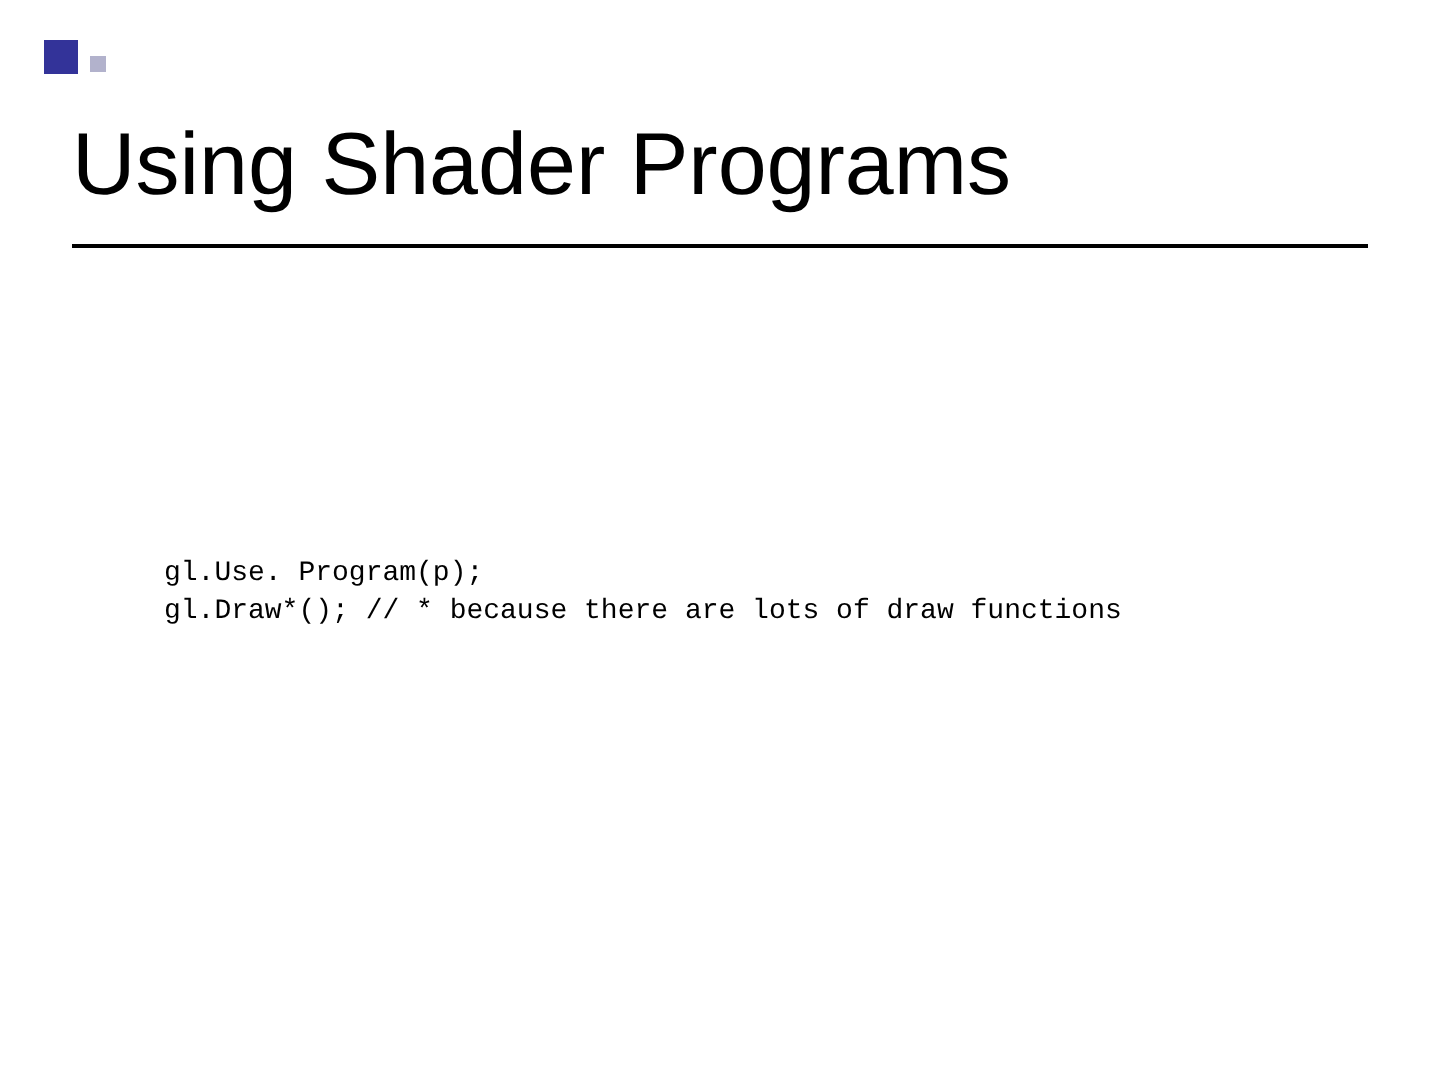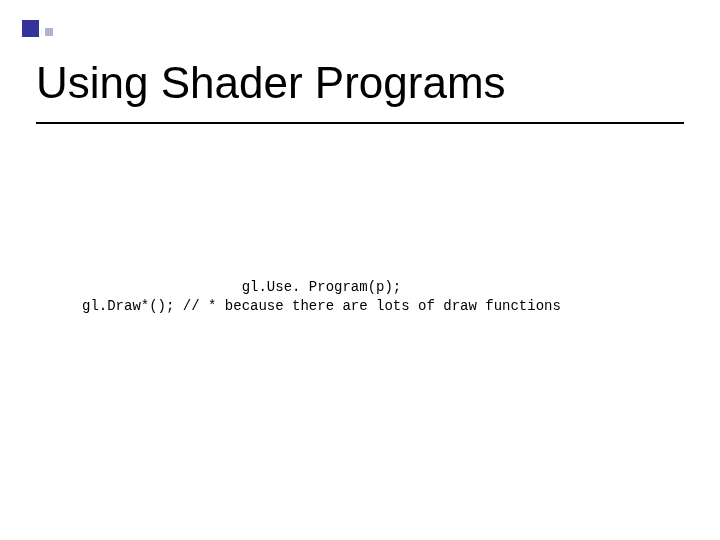--- a/index.html
+++ b/index.html
@@ -56,21 +56,21 @@
   .code {
     position: absolute;
     left: 82px;
     font-family: "Courier New", Courier, monospace;
     font-size: 14px;
     color: #000000;
     white-space: pre;
     line-height: 1.35;
   }
   .code.block1 { top: 212px; }
-  .code.block2 { top: 278px; text-align: center; }
+  .code.block2 { top: 278px; }
 </style>
 </head>
 <body>
 
 <div class="slide">
 
   <div class="bullet-row">
     <div class="big-square"></div>
     <div class="small-square"></div>
   </div>

